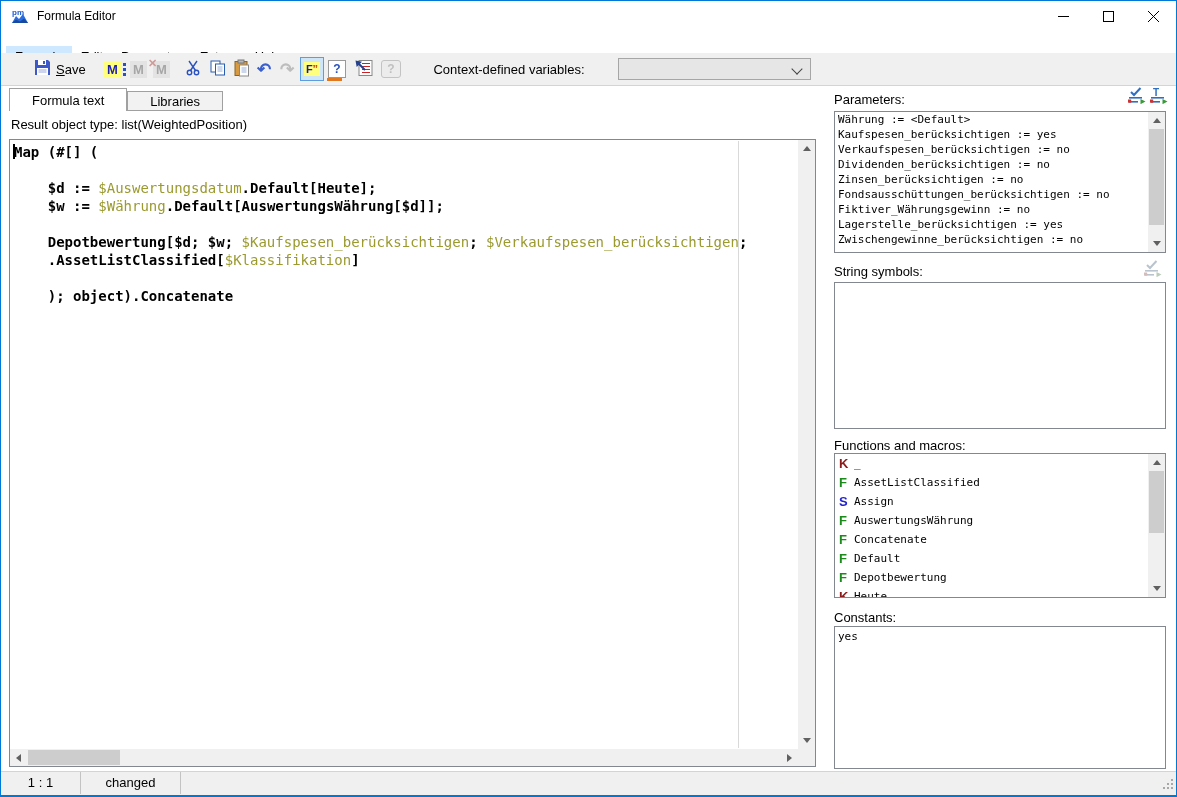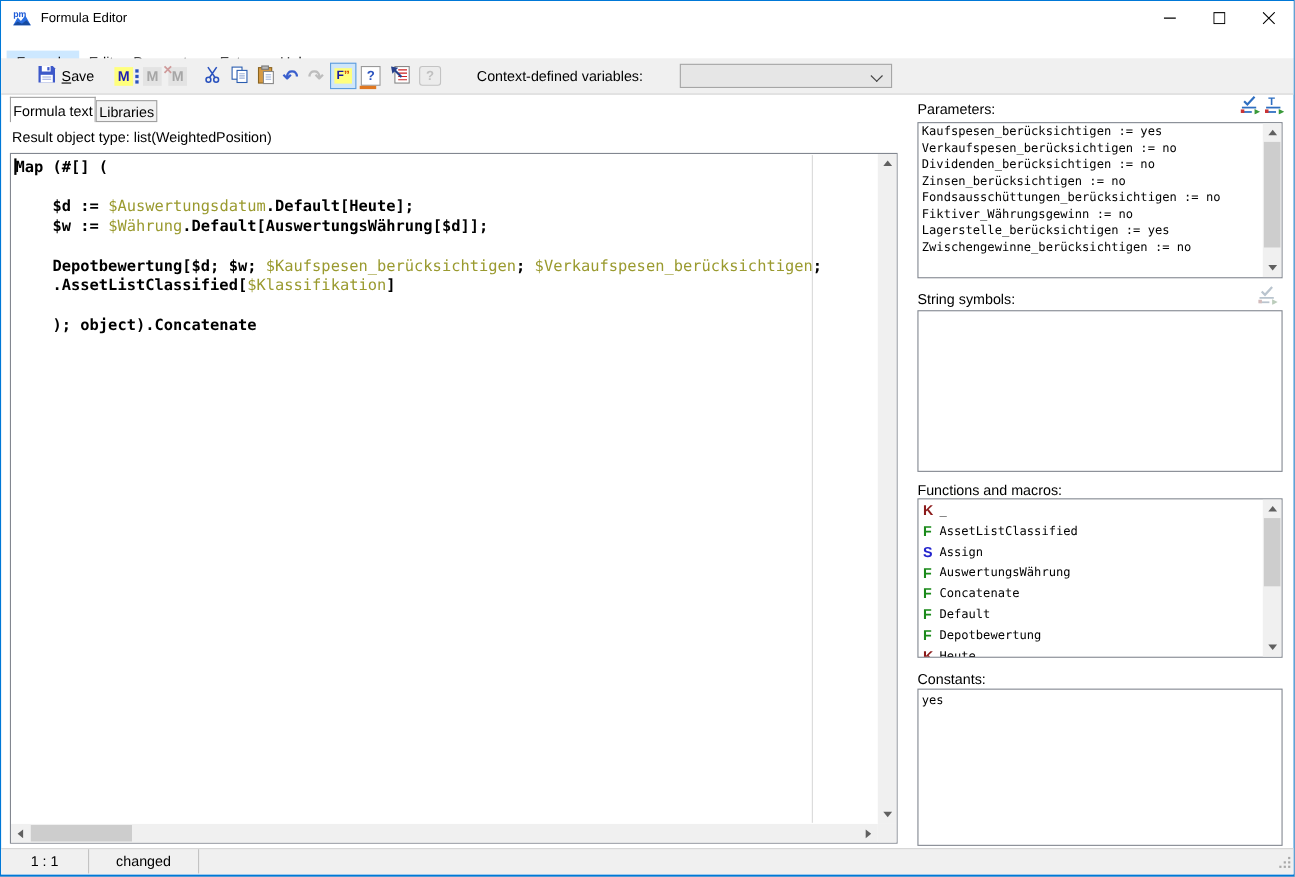--- a/index.html
+++ b/index.html
@@ -41,21 +41,21 @@
   .ico-bubble{width:18px;height:16px;border:1px solid #c3c3c3;border-radius:3px;background:#ececec;
     color:#c0c0c0;font-weight:bold;font-size:12px;display:flex;align-items:center;justify-content:center;}
   .ctx-label{position:absolute;left:420px;top:9px;width:176px;text-align:center;}
   .combo{position:absolute;left:617px;top:5px;width:193px;height:22px;background:#e6e6e6;
     border:1px solid #a6a6a6;box-sizing:border-box;}
   .chev{position:absolute;right:9px;top:6px;width:7px;height:7px;border-right:1.5px solid #444;
     border-bottom:1.5px solid #444;transform:rotate(45deg);}
 
   
   .tabbar{position:absolute;left:8px;top:87px;height:23px;display:flex;align-items:flex-end;}
-  .tab{box-sizing:border-box;border:1px solid #a0a0a0;padding:2px 2px 3px;background:#f2f2f2;height:20px;cursor:default;margin-top:40px;}
+  .tab{box-sizing:border-box;border:1px solid #a0a0a0;padding:2px 22px 3px;background:#f2f2f2;height:20px;cursor:default;margin-top:40px;}
   .tab.active{background:#fff;height:23px;padding-top:4px;border-bottom:none;}
   .result-label{position:absolute;left:10px;top:116px;}
 
   
   .editor{position:absolute;left:8px;top:138px;width:807px;height:628px;border:1px solid #828790;
     background:#fff;box-sizing:border-box;}
   .code{position:absolute;left:0;top:0;right:17px;bottom:17px;overflow:hidden;
     font-family:"DejaVu Sans Mono","Liberation Mono",monospace;font-size:14px;line-height:18px;
     white-space:pre;padding:3px 0 0 4px;}
   .code-line{height:18px;}
@@ -275,20 +275,21 @@
     <svg width="20" height="17" viewBox="0 0 20 17">
       <text x="4" y="8.5" font-size="10" font-weight="bold" fill="#2f6fc1">T</text>
       <rect x="2" y="10" width="13" height="1.6" fill="#2f6fc1"></rect>
       <rect x="2" y="14" width="9" height="1.6" fill="#2f6fc1"></rect>
       <rect x="1" y="12.5" width="3.2" height="3.2" fill="#cc3333"></rect>
       <path d="M13.5 12 l5 2.6 -5 2.6 z" fill="#3a9a3a"></path>
     </svg>
   </span>
   <div class="listbox" style="top:110px;height:142px">
     <div class="param-rows" id="params-list">
+        <div class="param-row">Währung := &lt;Default&gt;</div>
         <div class="param-row">Kaufspesen_berücksichtigen := yes</div>
         <div class="param-row">Verkaufspesen_berücksichtigen := no</div>
         <div class="param-row">Dividenden_berücksichtigen := no</div>
         <div class="param-row">Zinsen_berücksichtigen := no</div>
         <div class="param-row">Fondsausschüttungen_berücksichtigen := no</div>
         <div class="param-row">Fiktiver_Währungsgewinn := no</div>
         <div class="param-row">Lagerstelle_berücksichtigen := yes</div>
         <div class="param-row">Zwischengewinne_berücksichtigen := no</div>
       </div>
     <div class="lb-vscroll">

